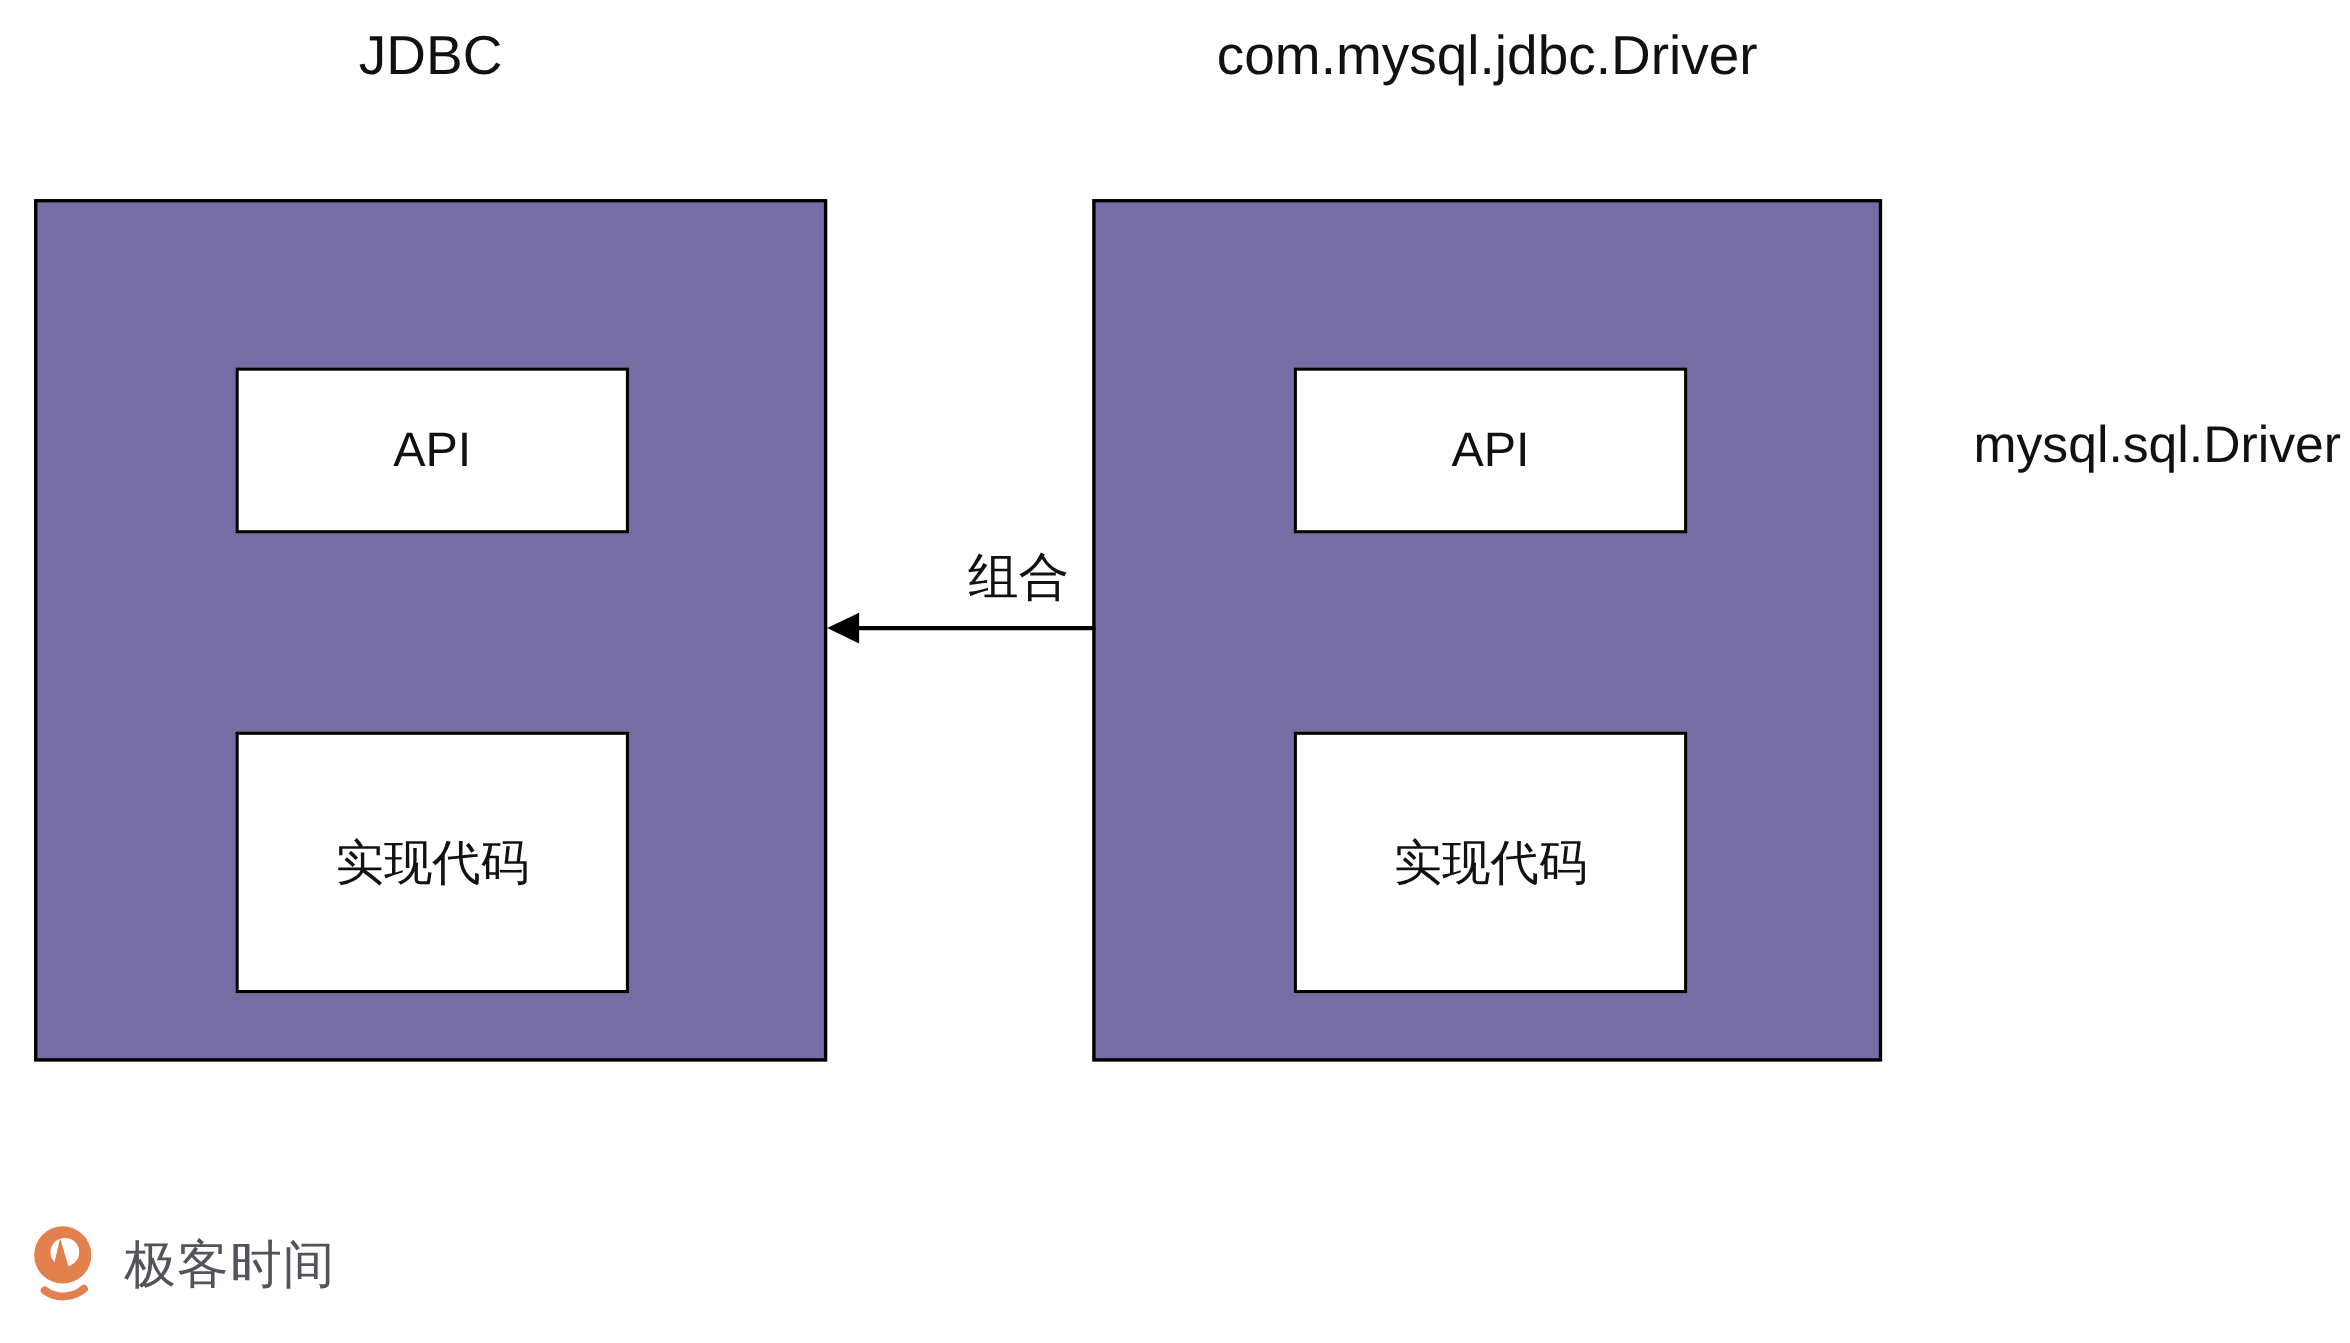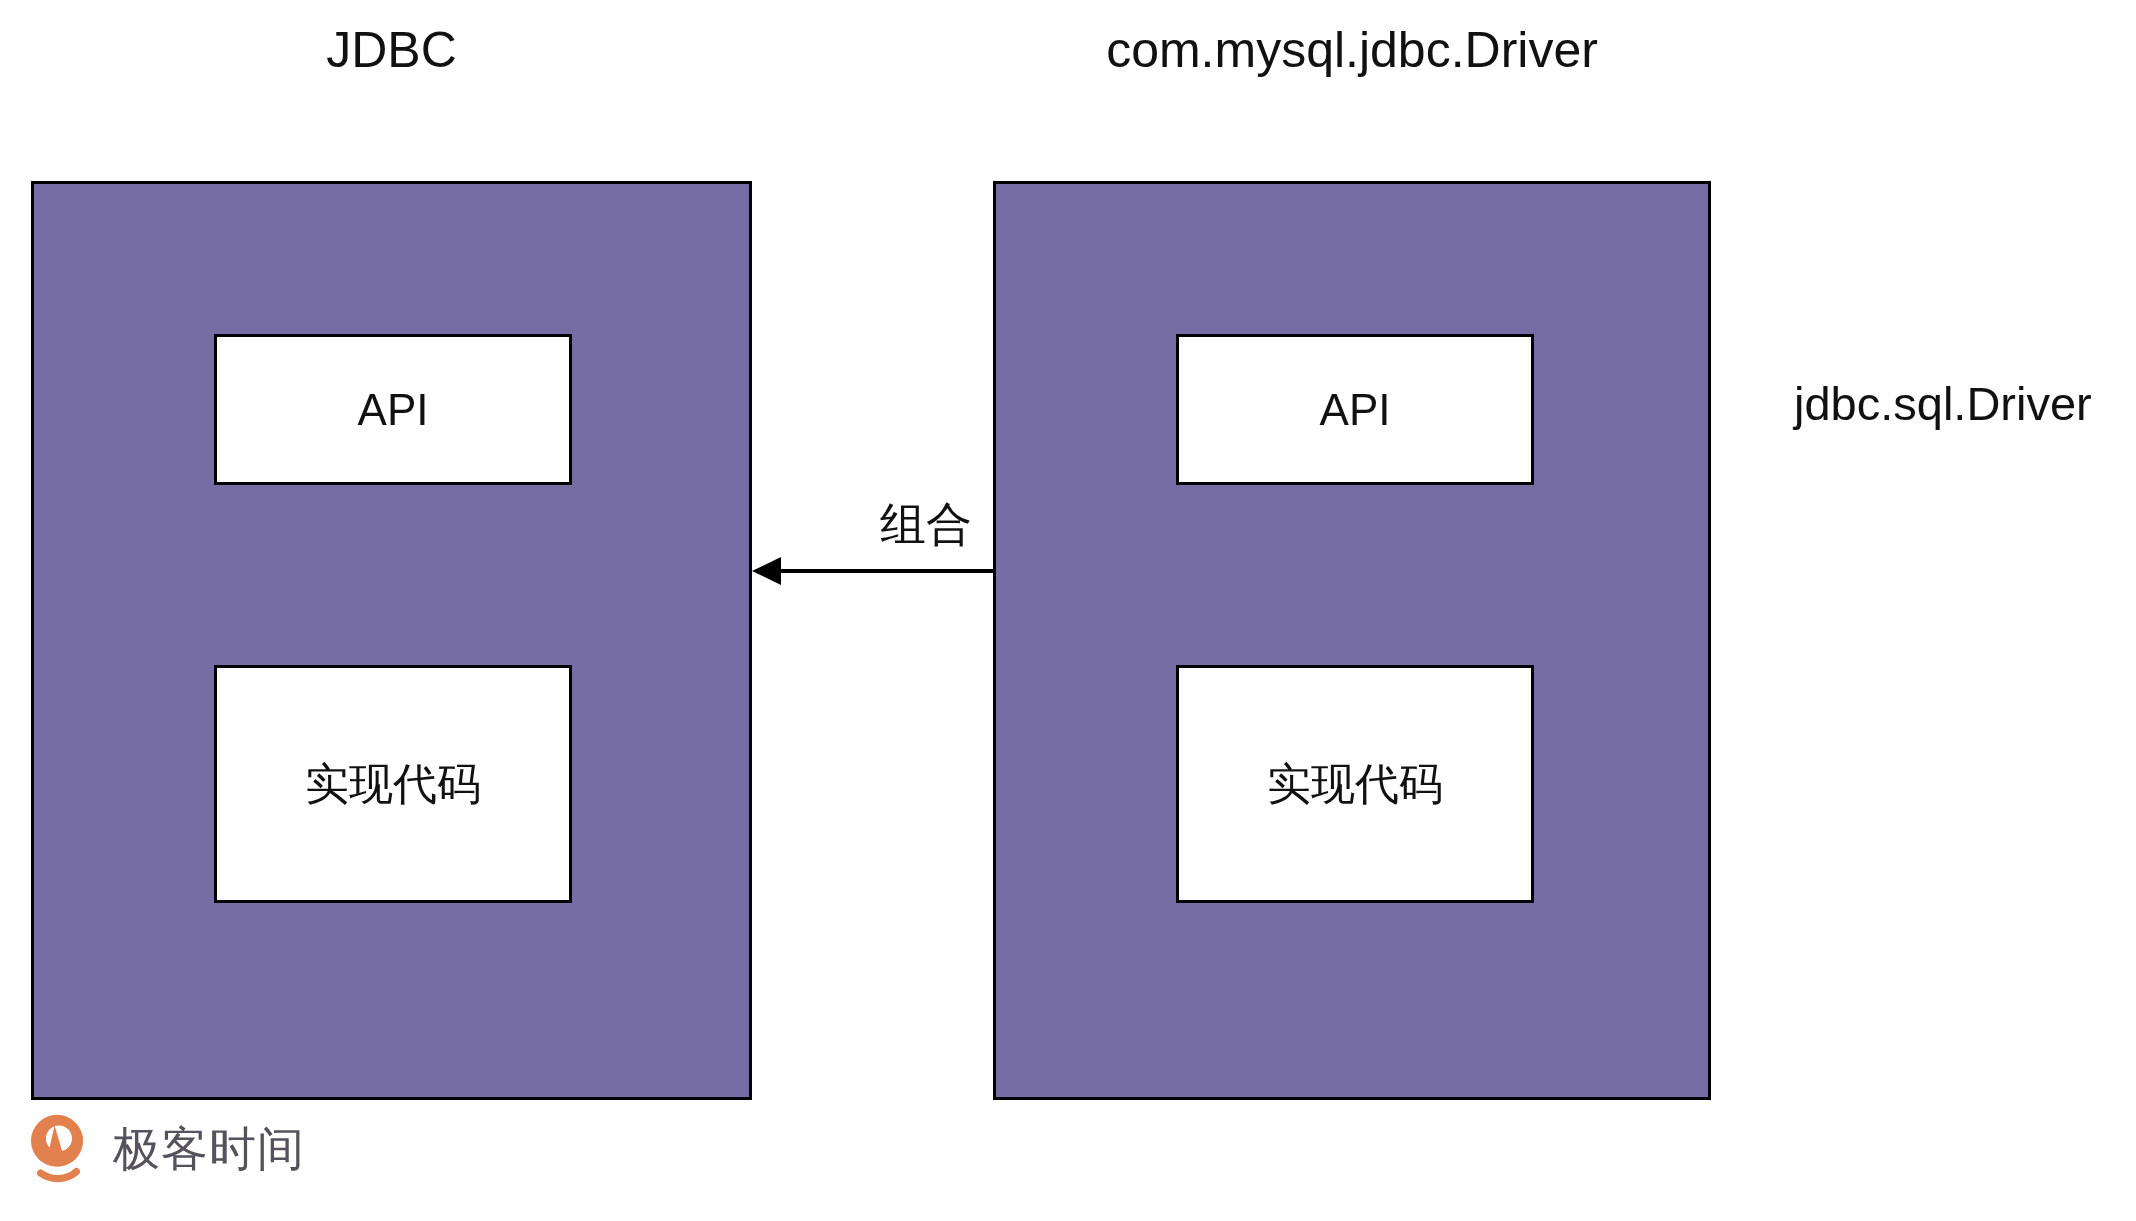--- a/index.html
+++ b/index.html
@@ -19,21 +19,21 @@
   .canvas {
     position: relative;
     width: 2136px;
     height: 1221px;
     background: #ffffff;
     overflow: hidden;
   }
   .module-box {
     position: absolute;
     top: 181px;
-    height: 919px;
+    height: 784px;
     background: var(--module-fill);
     border: 3px solid var(--module-border);
   }
   .module-left  { left: 31px;  width: 721px; }
   .module-right { left: 993px; width: 718px; }
   .inner-box {
     position: absolute;
     left: 180px;
     width: 358px;
     background: var(--inner-fill);
@@ -122,21 +122,21 @@
       <span>实现代码</span>
     </div>
   </div>
 
   <div class="arrow-label">组合</div>
   <svg class="arrow-svg" viewBox="0 0 246 52" aria-hidden="true">
     <line x1="28" y1="26" x2="246" y2="26" stroke="#000000" stroke-width="4"></line>
     <polygon points="2,26 31,12 31,40" fill="#000000"></polygon>
   </svg>
 
-  <div class="side-label">jdbc.sql.Driver</div>
+  <div class="side-label">mysql.sql.Driver</div>
 
   <div class="logo">
     <svg class="logo-icon" viewBox="0 0 56 72" aria-hidden="true">
       <circle cx="27" cy="27.5" r="27" fill="var(--logo-orange)"></circle>
       <circle cx="29" cy="25" r="13.5" fill="#ffffff"></circle>
       <polygon points="24.5,11.5 34,44 17.5,42" fill="var(--logo-orange)"></polygon>
       <path d="M 10 61 A 30 30 0 0 0 47 59.5" fill="none" stroke="var(--logo-orange)" stroke-width="7.5" stroke-linecap="round"></path>
     </svg>
     <span class="logo-text">极客时间</span>
   </div>

